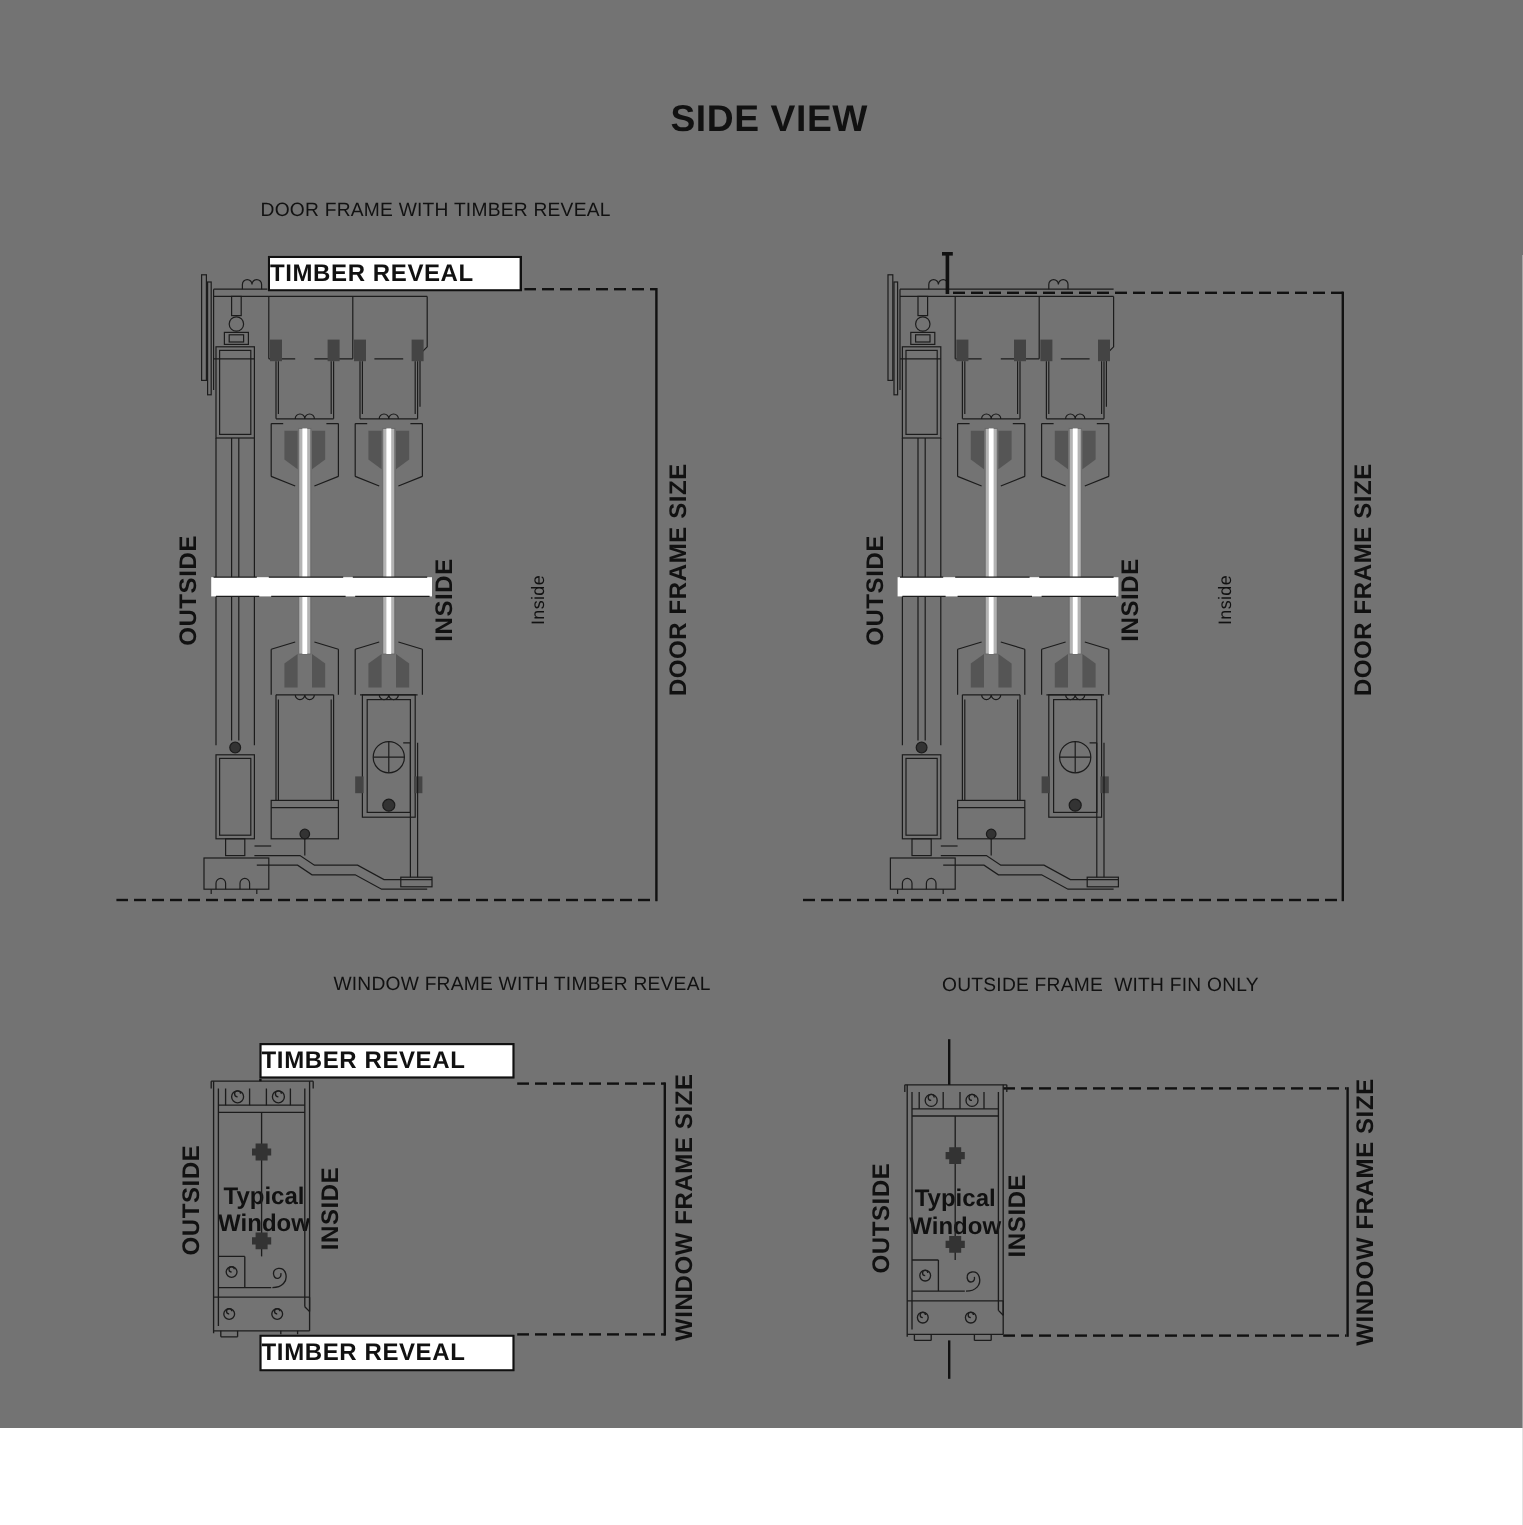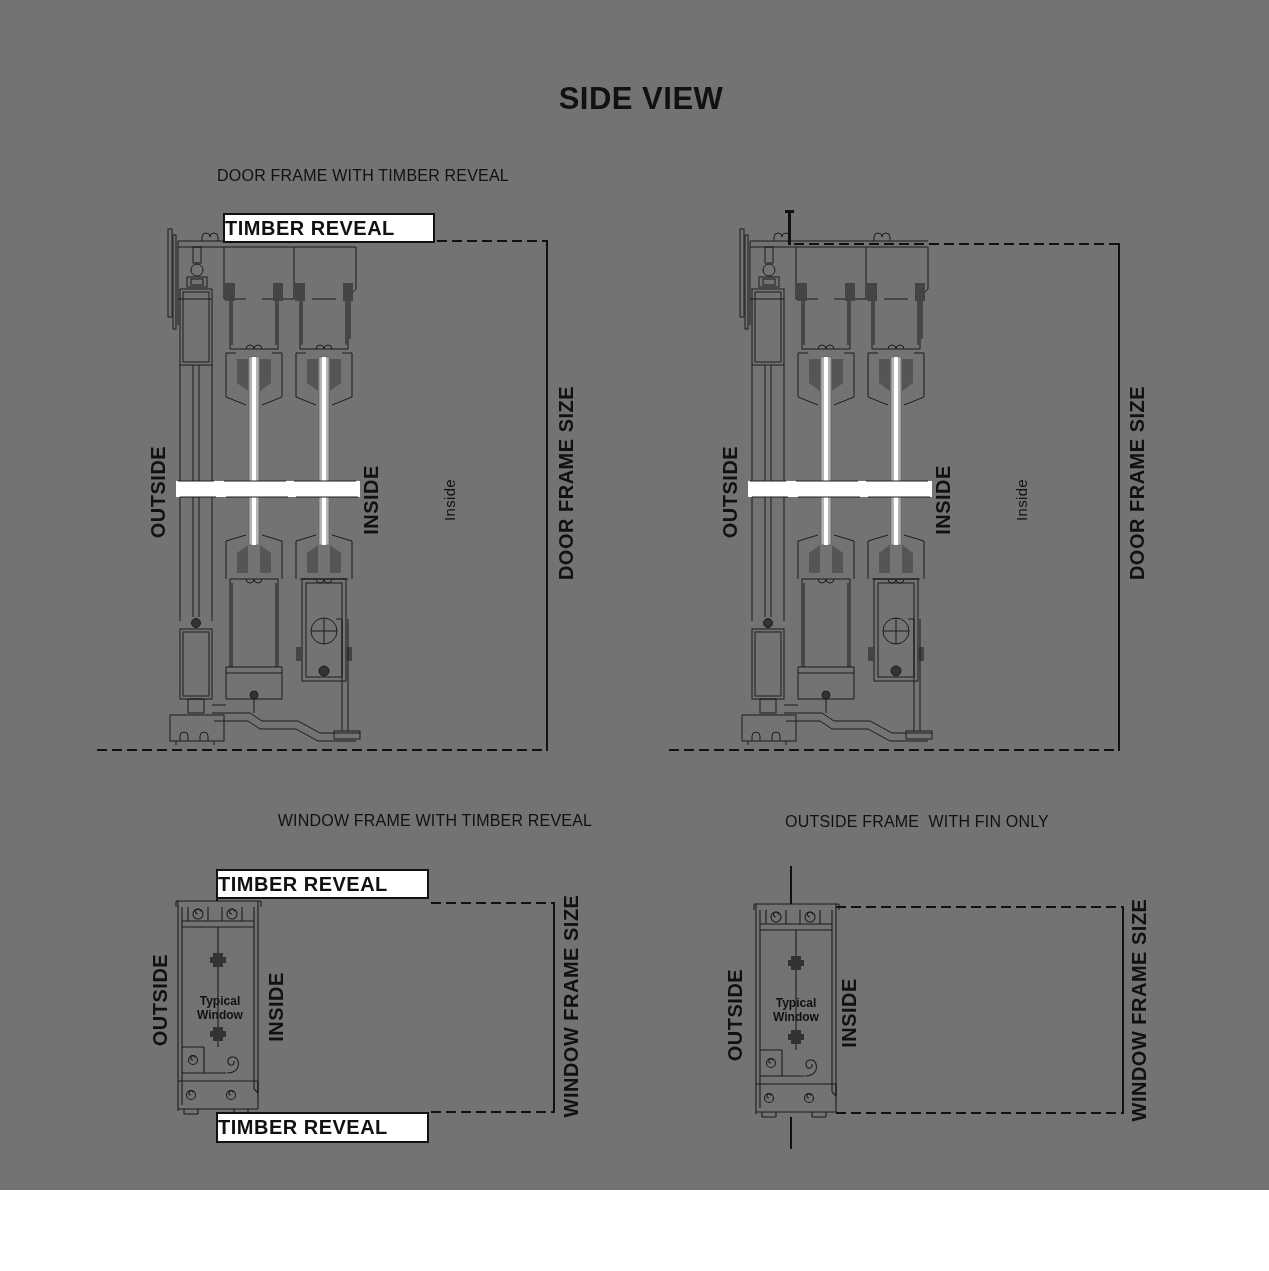--- a/index.html
+++ b/index.html
@@ -4,21 +4,21 @@
 <style>
   html,body{margin:0;padding:0;background:#fff;}
   #canvas{position:relative;width:1269px;height:1190px;background:#737373;overflow:hidden;
           font-family:"Liberation Sans", sans-serif;color:#111;}
   .abs{position:absolute;}
   .title{font-weight:bold;font-size:31px;letter-spacing:.5px;transform:translate(-50%,-50%);white-space:pre;}
   .heading{font-weight:normal;font-size:16px;transform:translate(-50%,-50%);white-space:pre;letter-spacing:.2px;}
   .vlabel{font-weight:bold;font-size:20px;transform:translate(-50%,-50%) rotate(-90deg);white-space:nowrap;letter-spacing:.5px;}
   .vlabel.small{font-weight:normal;font-size:15px;letter-spacing:.3px;}
   .vlabel.dim{font-size:20px;}
-  .note{font-weight:bold;font-size:12px;line-height:1.15;text-align:center;
+  .note{font-weight:bold;font-size:20px;line-height:1.15;text-align:center;
         transform:translate(-50%,-50%);white-space:pre-line;}
   .reveal-box{background:#fff;border:2px solid #111;display:flex;align-items:center;justify-content:flex-start;
               font-weight:bold;font-size:20px;letter-spacing:.5px;z-index:4;box-sizing:border-box;white-space:pre;}
   .dash-h{height:2px;background:repeating-linear-gradient(90deg,#111 0 10px,transparent 10px 15px);z-index:1;}
   .line-v{width:2px;background:#111;z-index:1;}
   .fin{width:2px;background:#111;z-index:2;}
   .fin-cap{height:3px;background:#111;z-index:2;}
   svg.drawing{z-index:2;overflow:visible;}
 </style>
 </head>

